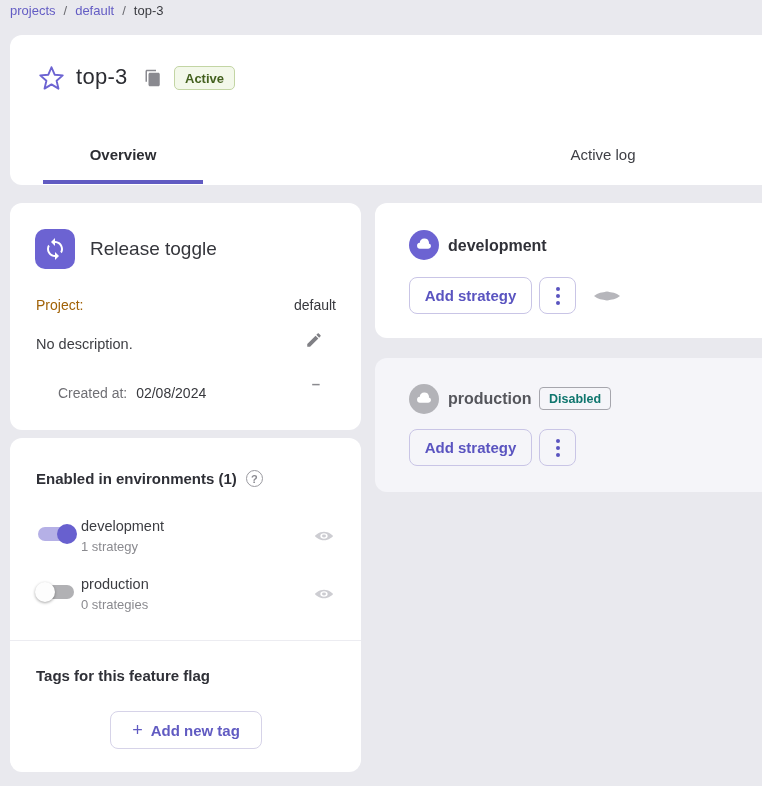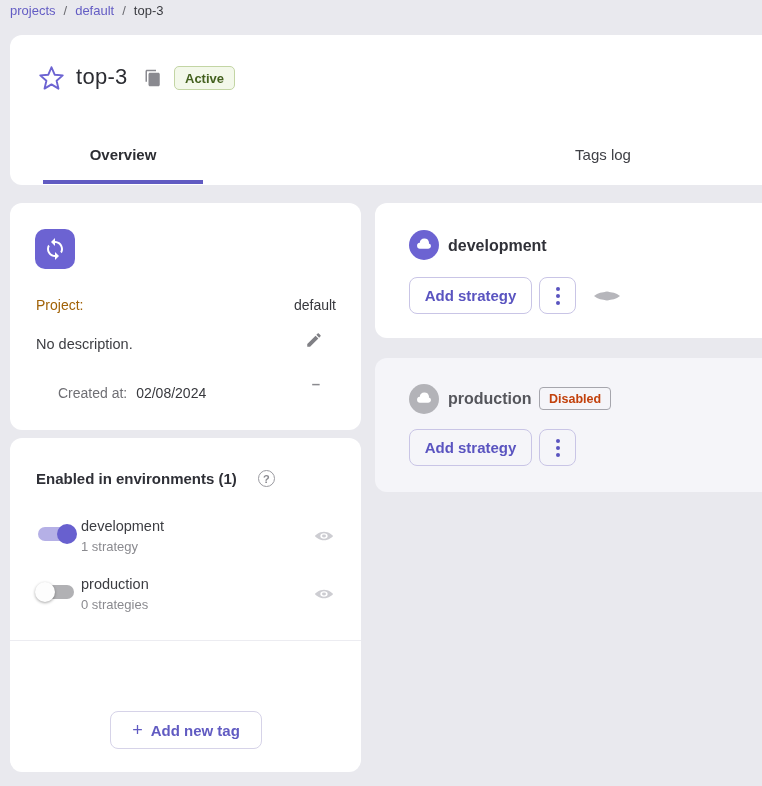--- a/index.html
+++ b/index.html
@@ -54,21 +54,21 @@
   .row-value-right { position: absolute; right: 25px; font-size: 14px; color: #37383d; }
   .description-text { position: absolute; left: 26px; top: 133px; font-size: 14.5px; color: #3c3d42; }
   .pencil-icon { position: absolute; right: 38px; top: 128px; width: 18px; height: 18px; cursor: pointer; }
   .created-row { position: absolute; left: 26px; top: 182px; font-size: 14px; margin-left: 22px; }
   .created-row .lbl { color: #6f6f74; }
   .created-row .val { color: #37383d; margin-left: 5px; }
   .dash { position: absolute; right: 41px; top: 172px; font-size: 15px; font-weight: 700; color: #8a8a8f; }
 
   
   .env-card { left: 10px; top: 438px; width: 351px; height: 334px; }
-  .env-heading { position: absolute; left: 26px; top: 32px; font-size: 15px; font-weight: 700; color: #2f3037; display: flex; align-items: center; gap: 21px; }
+  .env-heading { position: absolute; left: 26px; top: 32px; font-size: 15px; font-weight: 700; color: #2f3037; display: flex; align-items: center; gap: 9px; }
   .help-icon {
     width: 17px; height: 17px; border: 1.5px solid #9a9aa0; border-radius: 50%;
     display: inline-flex; align-items: center; justify-content: center;
     font-size: 11px; font-weight: 700; color: #8a8a90; cursor: pointer;
   }
   .env-row-name { position: absolute; left: 71px; font-size: 14.5px; color: #3c3d42; }
   .env-row-sub { position: absolute; left: 71px; font-size: 13px; color: #8a8a8f; }
   .eye-icon { position: absolute; left: 303px; width: 22px; height: 16px; cursor: pointer; }
 
   
@@ -101,21 +101,21 @@
   }
   .env-avatar.purple { background: #6c63d2; }
   .env-avatar.gray { background: #b3b3b8; }
   .panel-name { position: absolute; left: 73px; font-size: 16px; font-weight: 700; }
   .panel-name.dark { color: #303138; }
   .panel-name.muted { color: #55565c; }
   .disabled-badge {
     position: absolute; left: 164px; height: 23px; padding: 0 9px;
     display: flex; align-items: center;
     border: 1px solid #a6a6ad; border-radius: 4px;
-    font-size: 12.5px; font-weight: 600; color: #c2410c; background: transparent;
+    font-size: 12.5px; font-weight: 600; color: #0f766e; background: transparent;
   }
   .add-strategy-btn {
     position: absolute; left: 34px; width: 123px; height: 37px;
     background: transparent; border: 1px solid #c9c5e6; border-radius: 8px;
     font-family: "Liberation Sans", sans-serif;
     font-size: 15px; font-weight: 700; color: #5a54c0; cursor: pointer;
   }
   .dots-btn {
     position: absolute; left: 164px; width: 37px; height: 37px;
     background: transparent; border: 1px solid #c9c5e6; border-radius: 8px;
@@ -146,30 +146,31 @@
     </span>
     <h1 class="page-title">top-3</h1>
     <span class="copy-icon">
       <svg viewBox="0 0 24 24" width="18" height="18">
         <path fill="#8a8a90" d="M16 1H4c-1.1 0-2 .9-2 2v14h2V3h12V1zm3 4H8c-1.1 0-2 .9-2 2v14c0 1.1.9 2 2 2h11c1.1 0 2-.9 2-2V7c0-1.1-.9-2-2-2z"></path>
       </svg>
     </span>
     <span class="status-badge">Active</span>
 
     <div class="tab active" style="left:33px">Overview</div>
-    <div class="tab" style="left:513px">Tags log</div>
+    <div class="tab" style="left:513px">Active log</div>
     <div class="tab-underline"></div>
   </section>
 
   <section class="card details-card">
     <div class="type-icon-box">
       <svg viewBox="0 0 24 24" width="24" height="24">
         <path fill="#fff" d="M12 4V1L8 5l4 4V6c3.31 0 6 2.69 6 6 0 1.01-.25 1.97-.7 2.8l1.46 1.46C19.54 15.03 20 13.57 20 12c0-4.42-3.58-8-8-8zm0 14c-3.31 0-6-2.69-6-6 0-1.01.25-1.97.7-2.8L5.24 7.74C4.46 8.97 4 10.43 4 12c0 4.42 3.58 8 8 8v3l4-4-4-4v3z"></path>
       </svg>
     </div>
+    <div class="type-label">Release toggle</div>
 
     <div class="row-label" style="top:94px">Project:</div>
     <div class="row-value-right" style="top:94px">default</div>
 
     <div class="description-text">No description.</div>
     <span class="pencil-icon">
       <svg viewBox="0 0 24 24" width="18" height="18">
         <path fill="#808085" d="M3 17.25V21h3.75L17.81 9.94l-3.75-3.75L3 17.25zM20.71 7.04c.39-.39.39-1.02 0-1.41l-2.34-2.34c-.39-.39-1.02-.39-1.41 0l-1.83 1.83 3.75 3.75 1.83-1.83z"></path>
       </svg>
     </span>
@@ -208,20 +209,21 @@
     <div class="env-row-sub" style="top:159px">0 strategies</div>
     <span class="eye-icon" style="top:148px">
       <svg viewBox="0 0 24 24" width="22" height="16" preserveAspectRatio="none">
         <path fill="#cdcdd2" d="M12 5.5c-5.2 0-9 4.8-10 6.5 1 1.7 4.8 6.5 10 6.5s9-4.8 10-6.5c-1-1.7-4.8-6.5-10-6.5zm0 10.5a4 4 0 1 1 0-8 4 4 0 0 1 0 8z"></path>
         <circle cx="12" cy="12" r="2.2" fill="#cdcdd2"></circle>
       </svg>
     </span>
 
     <div class="env-divider"></div>
 
+    <div class="tags-title">Tags for this feature flag</div>
     <button class="add-tag-btn">
       <span class="plus-glyph">+</span>
       <span>Add new tag</span>
     </button>
   </section>
 
   <section class="env-panel dev">
     <div class="env-avatar purple" style="top:27px">
       <svg viewBox="0 0 24 24" width="16" height="16">
         <path fill="#fff" d="M19.4 10.1A7 7 0 0 0 5.7 11 4.5 4.5 0 0 0 6.5 20h12a4 4 0 0 0 .9-7.9z" transform="translate(0,-2.5)"></path>

